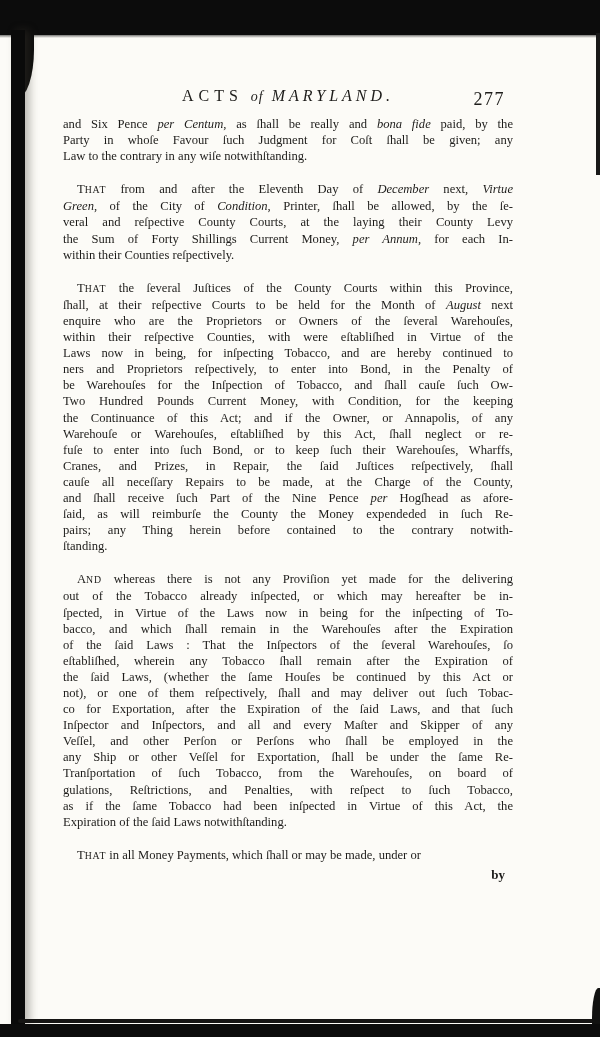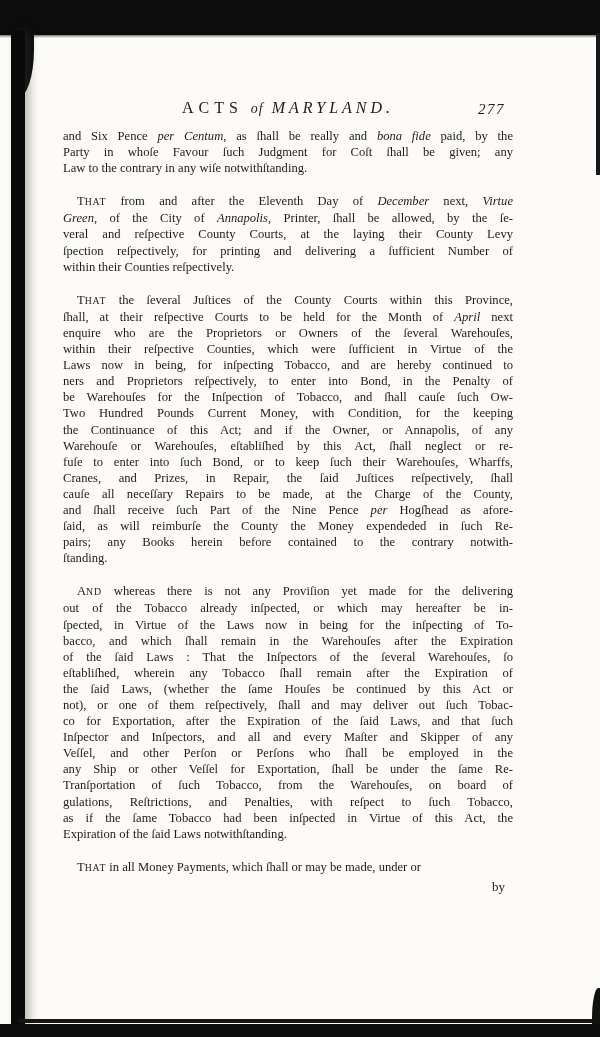--- a/index.html
+++ b/index.html
@@ -28,36 +28,36 @@
   .shadow-line{ position:absolute; left:18px; top:1019px; width:578px; height:4px; background:#161514; border-radius:2px; }
   .gutter     { position:absolute; left:11px; top:30px; width:14px; height:995px; background:#0a0a0a;
                 box-shadow: 5px 0 9px rgba(70,62,54,.35); }
   .gutter-blob{ position:absolute; left:11px; top:30px; width:23px; height:68px; background:#0a0a0a;
                 border-radius: 0 0 75% 30%; }
   .right-sliver { position:absolute; left:596px; top:33px; width:4px; height:142px; background:#191919; }
   .right-curl { position:absolute; left:592px; top:988px; width:8px; height:38px; background:#121211;
                 border-radius: 80% 0 0 0; }
 
   
-  .text-block { position:absolute; left:63px; top:99px; width:450px; }
+  .text-block { position:absolute; left:63px; top:87px; width:450px; }
 
   .header { position:relative; height:20px; margin-bottom:9px; text-align:center; white-space:nowrap; }
   .t-acts     { font-size:16px; letter-spacing:5px; }
   .t-of       { font-style:italic; font-size:14px; letter-spacing:1px; margin:0 4px; }
   .t-maryland { font-style:italic; font-size:16px; letter-spacing:4px; }
-  .page-num   { position:absolute; right:8px; top:2px; font-size:15px; letter-spacing:1.5px;font-style:italic; }
+  .page-num   { position:absolute; right:8px; top:2px; font-size:18px; letter-spacing:1.5px; }
 
   .para { margin-top:17px; font-size:12.6px; line-height:16.1px; }
   .para:first-of-type { margin-top:4px; }
   .line { text-align: justify; text-align-last: justify; white-space: normal; }
   .para .line:last-child { text-align-last: left; }
   .para.indent .line:first-child { text-indent: 14px; }
   .sc { font-size: 0.78em; letter-spacing: 0.8px; }
 
-  .catchword { margin-top:3px; text-align:right; padding-right:8px; font-size:13px; font-weight:normal; }
+  .catchword { margin-top:3px; text-align:right; padding-right:8px; font-size:13px; font-weight:bold; }
 </style>
 </head>
 <body>
 
 <div class="scan">
 
   <div class="bar-top"></div>
   <div class="gutter-blob"></div>
   <div class="gutter"></div>
   <div class="right-sliver"></div>
@@ -75,42 +75,42 @@
     </div>
 
     <div>
         <div class="para">
           <div class="line">and Six Pence <i>per Centum</i>, as ſhall be really and <i>bona fide</i> paid, by the</div>
           <div class="line">Party in whoſe Favour ſuch Judgment for Coſt ſhall be given; any</div>
           <div class="line">Law to the contrary in any wiſe notwithſtanding.</div>
         </div>
         <div class="para indent">
           <div class="line">T<span class="sc">HAT</span> from and after the Eleventh Day of <i>December</i> next, <i>Virtue</i></div>
-          <div class="line"><i>Green</i>, of the City of <i>Annapolis</i>, Printer, ſhall be allowed, by the ſe-</div>
+          <div class="line"><i>Green</i>, of the City of <i>Condition</i>, Printer, ſhall be allowed, by the ſe-</div>
           <div class="line">veral and reſpective County Courts, at the laying their County Levy</div>
-          <div class="line">ſpection reſpectively, for printing and delivering a ſufficient Number of</div>
+          <div class="line">the Sum of Forty Shillings Current Money, <i>per Annum</i>, for each In-</div>
           <div class="line">within their Counties reſpectively.</div>
         </div>
         <div class="para indent">
           <div class="line">T<span class="sc">HAT</span> the ſeveral Juſtices of the County Courts within this Province,</div>
-          <div class="line">ſhall, at their reſpective Courts to be held for the Month of <i>April</i> next</div>
+          <div class="line">ſhall, at their reſpective Courts to be held for the Month of <i>August</i> next</div>
           <div class="line">enquire who are the Proprietors or Owners of the ſeveral Warehouſes,</div>
-          <div class="line">within their reſpective Counties, which were ſufficient in Virtue of the</div>
+          <div class="line">within their reſpective Counties, with were eſtabliſhed in Virtue of the</div>
           <div class="line">Laws now in being, for inſpecting Tobacco, and are hereby continued to</div>
           <div class="line">ners and Proprietors reſpectively, to enter into Bond, in the Penalty of</div>
           <div class="line">be Warehouſes for the Inſpection of Tobacco, and ſhall cauſe ſuch Ow-</div>
           <div class="line">Two Hundred Pounds Current Money, with Condition, for the keeping</div>
           <div class="line">the Continuance of this Act; and if the Owner, or Annapolis, of any</div>
           <div class="line">Warehouſe or Warehouſes, eſtabliſhed by this Act, ſhall neglect or re-</div>
           <div class="line">fuſe to enter into ſuch Bond, or to keep ſuch their Warehouſes, Wharffs,</div>
           <div class="line">Cranes, and Prizes, in Repair, the ſaid Juſtices reſpectively, ſhall</div>
           <div class="line">cauſe all neceſſary Repairs to be made, at the Charge of the County,</div>
           <div class="line">and ſhall receive ſuch Part of the Nine Pence <i>per</i> Hogſhead as afore-</div>
           <div class="line">ſaid, as will reimburſe the County the Money expendeded in ſuch Re-</div>
-          <div class="line">pairs; any Books herein before contained to the contrary notwith-</div>
+          <div class="line">pairs; any Thing herein before contained to the contrary notwith-</div>
           <div class="line">ſtanding.</div>
         </div>
         <div class="para indent">
           <div class="line">A<span class="sc">ND</span> whereas there is not any Proviſion yet made for the delivering</div>
           <div class="line">out of the Tobacco already inſpected, or which may hereafter be in-</div>
           <div class="line">ſpected, in Virtue of the Laws now in being for the inſpecting of To-</div>
           <div class="line">bacco, and which ſhall remain in the Warehouſes after the Expiration</div>
           <div class="line">of the ſaid Laws : That the Inſpectors of the ſeveral Warehouſes, ſo</div>
           <div class="line">eſtabliſhed, wherein any Tobacco ſhall remain after the Expiration of</div>
           <div class="line">the ſaid Laws, (whether the ſame Houſes be continued by this Act or</div>

